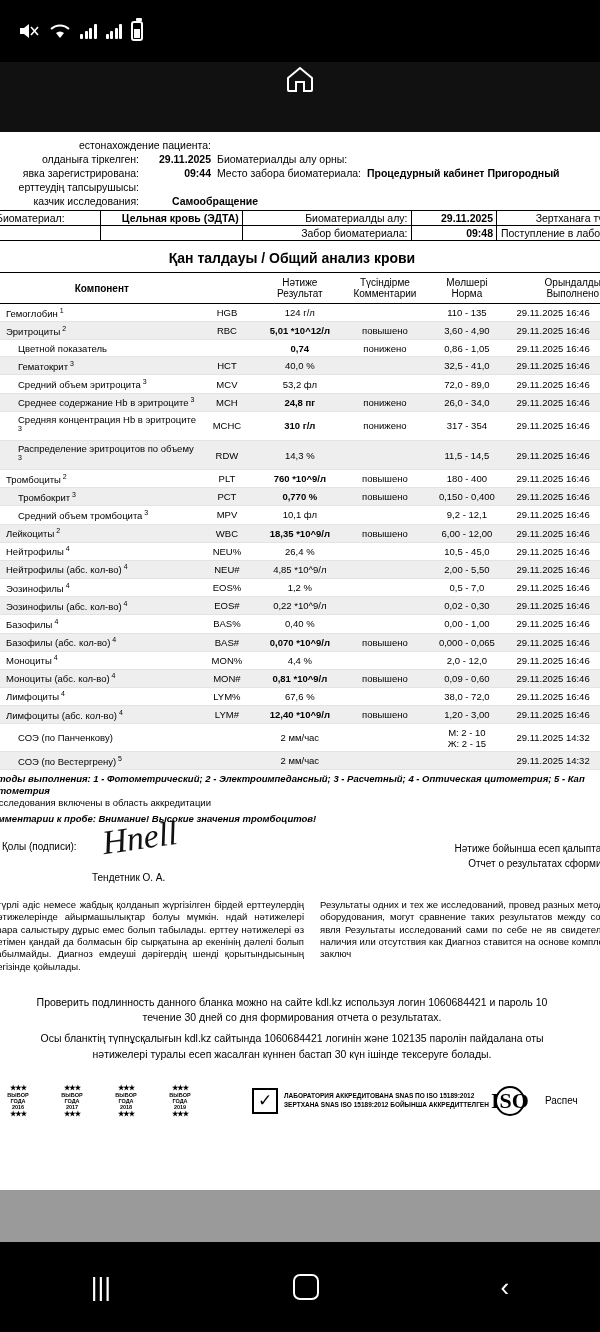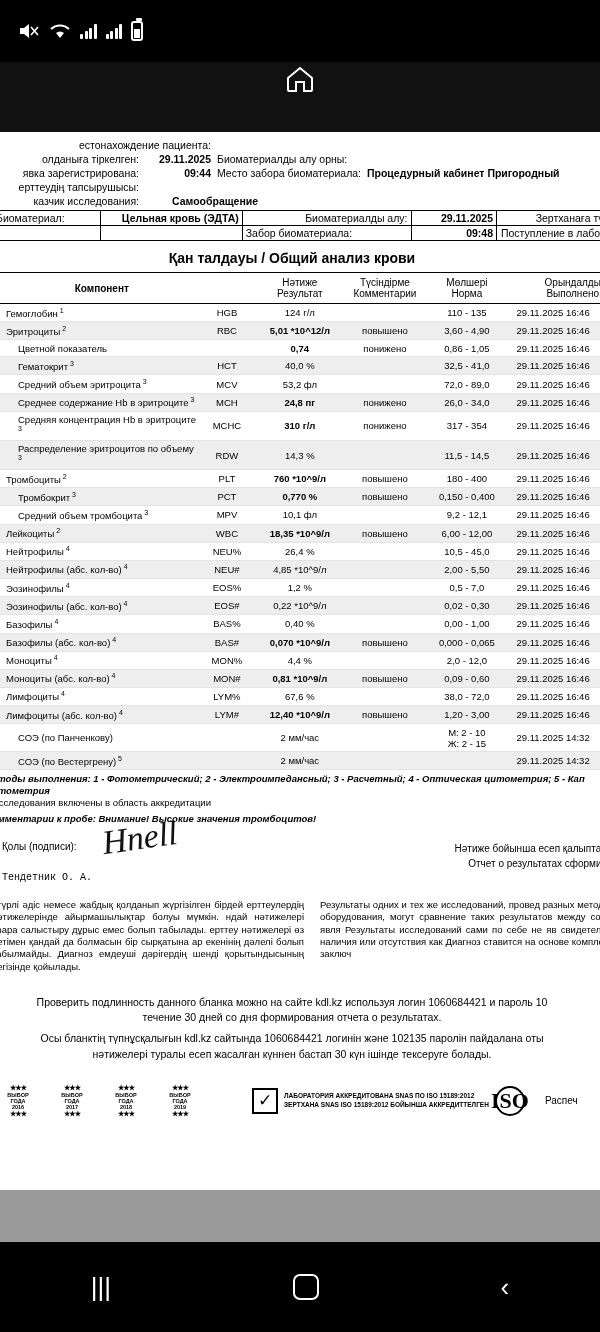--- a/index.html
+++ b/index.html
@@ -107,21 +107,21 @@
   .notes { font-size: 9.5px; line-height: 1.25; padding: 3px 0 0 0; width: 640px; }
   .notes .ital { font-style: italic; font-weight: bold; }
   .warn { font-weight: bold; font-style: italic; margin-top: 4px; }
 
   
   .sigrow { display: flex; margin-top: 16px; width: 640px; }
   .sig-left { width: 300px; padding-left: 10px; position: relative; font-size: 10px; }
   .sig-right { flex: 1; text-align: right; font-size: 10px; padding-right: 14px; line-height: 1.5; }
   .sig-img { position: absolute; left: 110px; top: -22px; font-family: "Liberation Serif", serif;
              font-size: 34px; font-style: italic; transform: rotate(-8deg); color: #111; }
-  .sig-name { margin-top: 20px; font-family: Liberation Mono, monospace; }
+  .sig-name { margin-left: 90px; margin-top: 20px; }
 
   .twocol { display: flex; gap: 16px; width: 640px; margin-top: 16px; font-size: 9.5px; line-height: 1.3; }
   .twocol > div { width: 50%; text-align: justify; }
 
   .verify { width: 600px; margin-top: 22px; font-size: 10.5px; text-align: center; line-height: 1.45; }
 
   
   .awards { display: flex; align-items: center; gap: 10px; margin-top: 16px; width: 640px; padding-left: 4px; }
   .award {
     width: 44px; height: 46px; display: flex; flex-direction: column;
@@ -242,21 +242,21 @@
           <tr>
       <td style="width:96px">Биоматериал:</td>
       <td class="bold ctr" style="width:126px">Цельная кровь (ЭДТА)</td>
       <td style="width:150px; text-align:right">Биоматериалды алу:</td>
       <td class="bold ctr" style="width:76px">29.11.2025</td>
       <td style="width:120px; text-align:right">Зертханаға түскен:</td>
     </tr>
     <tr>
       <td></td>
             <td></td>
-      <td style="">Забор биоматериала:</td>
+      <td style="text-align:right">Забор биоматериала:</td>
       <td class="bold ctr">09:48</td>
       <td style="text-align:right">Поступление в лаборатор</td>
     </tr>
   </tbody>
       </table>
 
   <div class="title">Қан  талдауы / Общий анализ крови</div>
 
   <table class="res">
     <thead>

